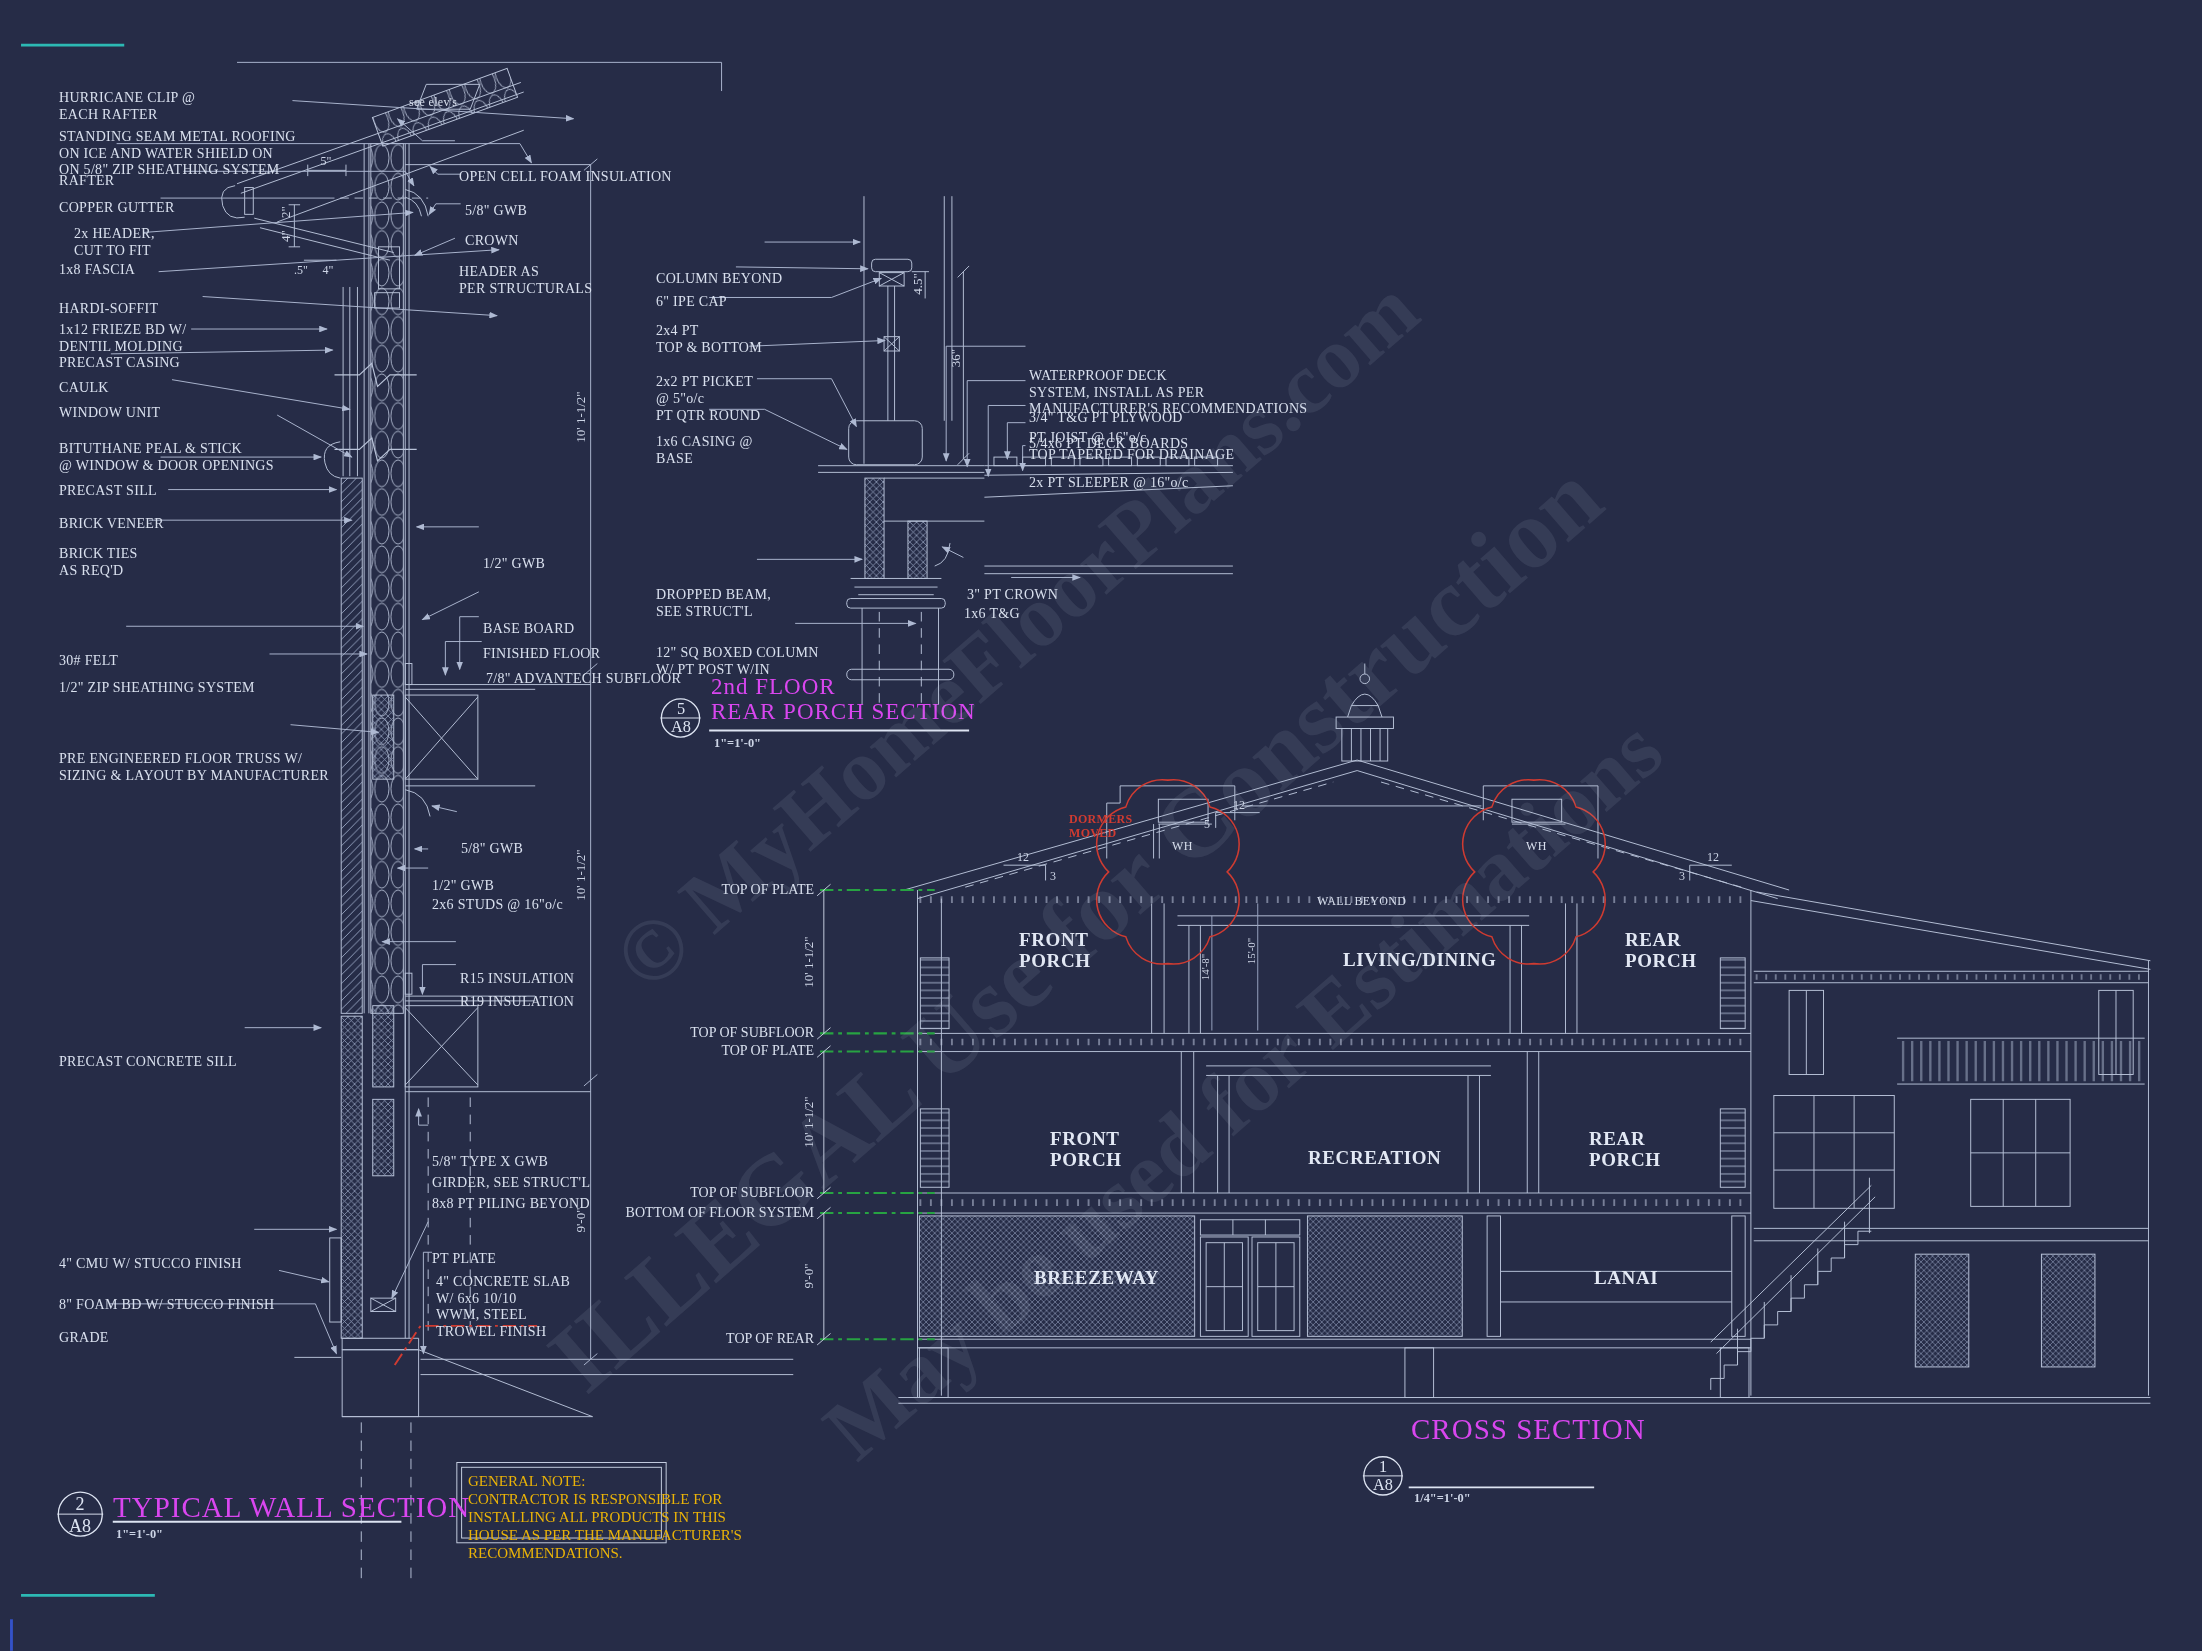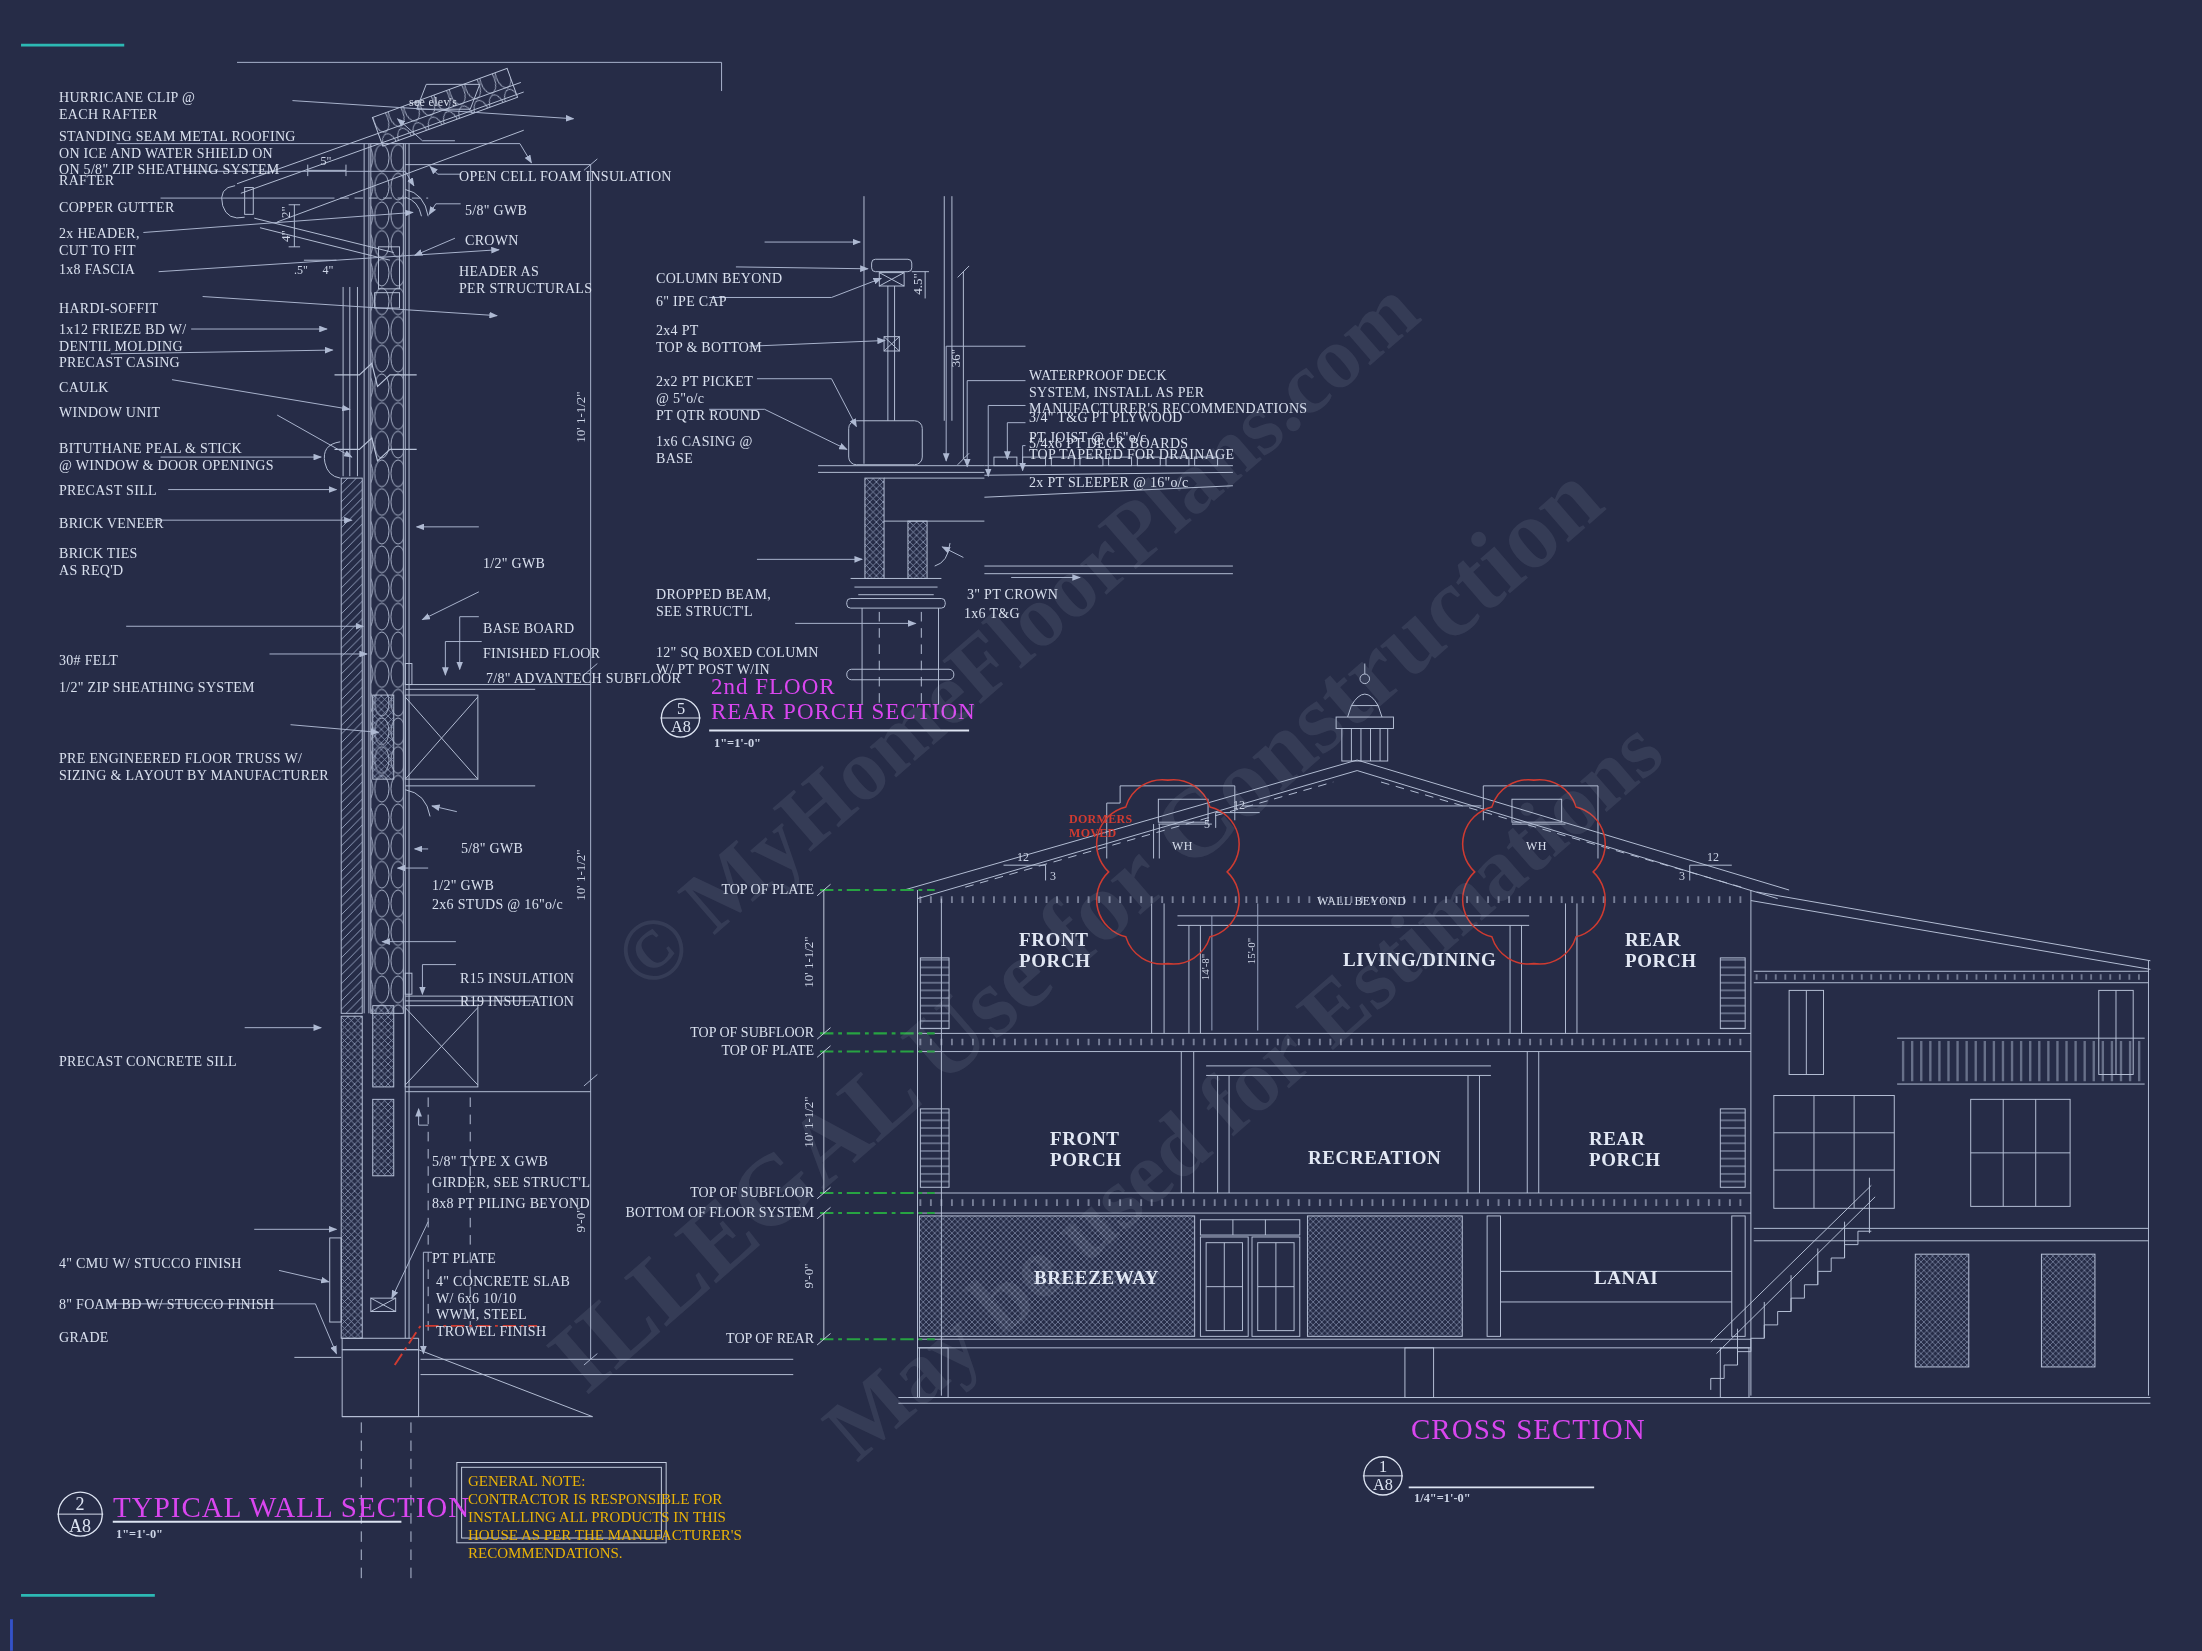--- a/index.html
+++ b/index.html
@@ -472,21 +472,21 @@
   </g>
 </svg>
 
 <div class="lbl" style="left:59px;top:54px">HURRICANE CLIP @
 EACH RAFTER</div>
 <div class="lbl" style="left:59px;top:93px">STANDING SEAM METAL ROOFING
 ON ICE AND WATER SHIELD ON
 ON 5/8" ZIP SHEATHING SYSTEM</div>
 <div class="lbl" style="left:59px;top:137px">RAFTER</div>
 <div class="lbl" style="left:59px;top:164px">COPPER GUTTER</div>
-<div class="lbl" style="left:59px;top:190px">2x HEADER,
+<div class="lbl" style="left:74px;top:190px">2x HEADER,
 CUT TO FIT</div>
 <div class="lbl" style="left:59px;top:226px">1x8 FASCIA</div>
 <div class="lbl" style="left:59px;top:265px">HARDI-SOFFIT</div>
 <div class="lbl" style="left:59px;top:286px">1x12 FRIEZE BD W/
 DENTIL MOLDING</div>
 <div class="lbl" style="left:59px;top:319px">PRECAST CASING</div>
 <div class="lbl" style="left:59px;top:344px">CAULK</div>
 <div class="lbl" style="left:59px;top:369px">WINDOW UNIT</div>
 <div class="lbl" style="left:59px;top:405px">BITUTHANE PEAL &amp; STICK
 @ WINDOW &amp; DOOR OPENINGS</div>

